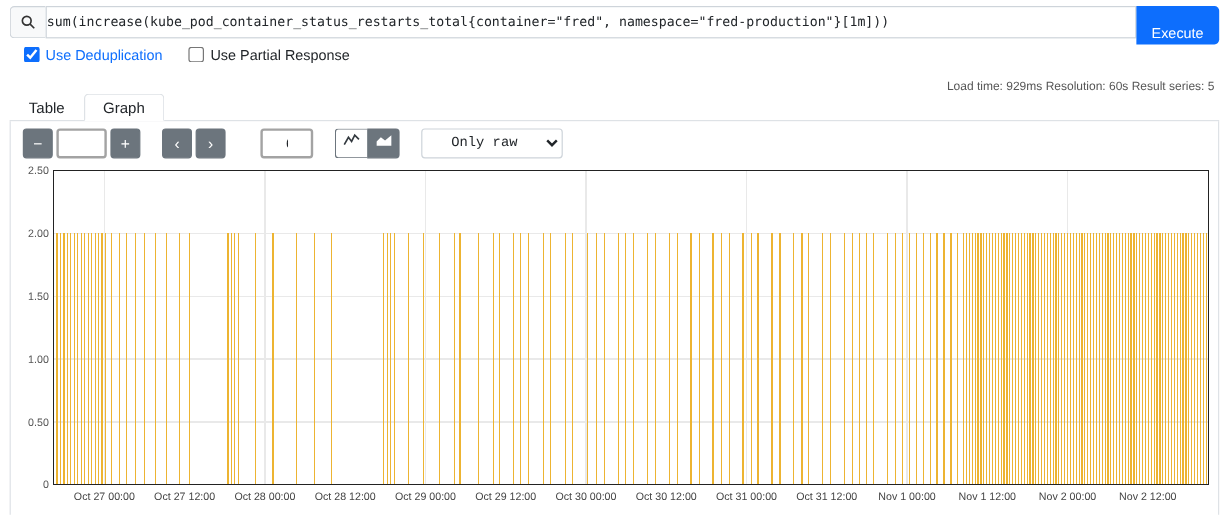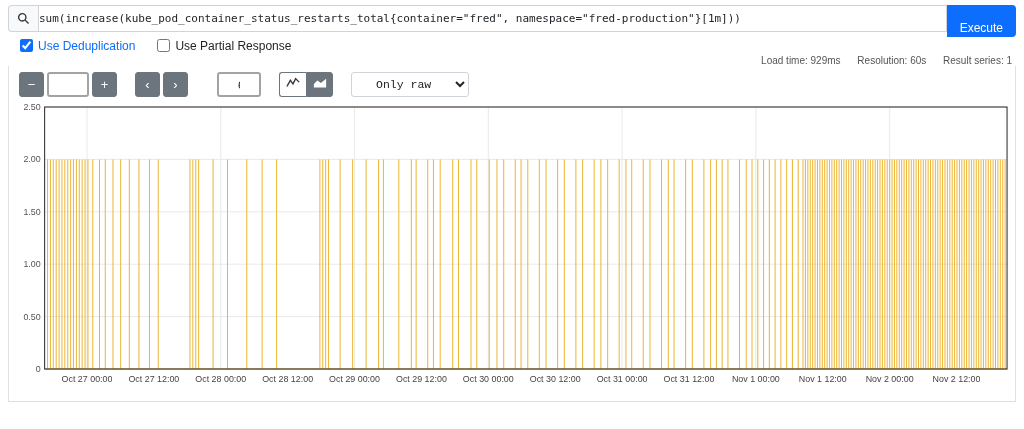--- a/index.html
+++ b/index.html
@@ -21,28 +21,28 @@
     flex:1; border:1px solid #ced4da; border-radius:0;
     padding:0 0; outline:none; color:#212529;
     font:11px "DejaVu Sans Mono", monospace;
   }
   .execute{
     background:var(--accent); color:#fff; border:0;
     border-radius:0 4px 4px 0; padding:16px 13px;
     font:12px "Liberation Sans", sans-serif; cursor:pointer;
   }
   
-  .opts-row{display:flex; gap:22px; align-items:center; margin:6px 0 2px 12px; height:15px; font-size:12px;}
+  .opts-row{display:flex; gap:22px; align-items:center; margin:6px 0 14px 12px; height:15px; font-size:12px;}
   .opt{display:flex; align-items:center; gap:5px; cursor:pointer;}
   .opt input{width:13px; height:13px; accent-color:var(--accent); cursor:pointer;}
   .opt-blue{color:var(--accent);}
   .opt-dark{color:#212529;text-align:right;}
   
   .stats{height:11px; text-align:right; font-size:10px; color:#555; margin-right:4px;}
-  .stats span{margin-left:14px;}
+  .stats span{}
   
   .tabs{display:flex; border-bottom:1px solid #dee2e6; height:23px;}
   .tab{
     padding:4px 15px 0 15px; font-size:12.5px; color:#212529; cursor:pointer;
     border:1px solid transparent; border-radius:4px 4px 0 0; margin-bottom:-1px;
   }
   .tab.active{background:#fff; border-color:#dee2e6 #dee2e6 #fff;}
   
   .panel{border:1px solid #dee2e6; border-top:0; padding:4px 4px 2px 6px;}
   .toolbar{display:flex; align-items:center; gap:3px; margin:2px 0 6px 4px; height:25px;}
@@ -99,23 +99,27 @@
     </label>
     <label class="opt">
       <input type="checkbox" style="">
       <span class="opt-dark">Use Partial Response</span>
     </label>
   </div>
 
   <div class="stats">
     <span>Load time: 929ms</span>
     <span>Resolution: 60s</span>
-    <span>Result series: 1</span>
-  </div>
-
+    <span>Result series: 5</span>
+  </div>
+
+  <div class="tabs">
+    <div class="tab">Table</div>
+    <div class="tab active">Graph</div>
+  </div>
 
   <div class="panel">
 
     <div class="toolbar">
       <button class="tbtn">−</button>
       <input class="tinput w-range" type="text" value="1w" style="">
       <button class="tbtn">+</button>
 
       <span class="gap"></span>
 

